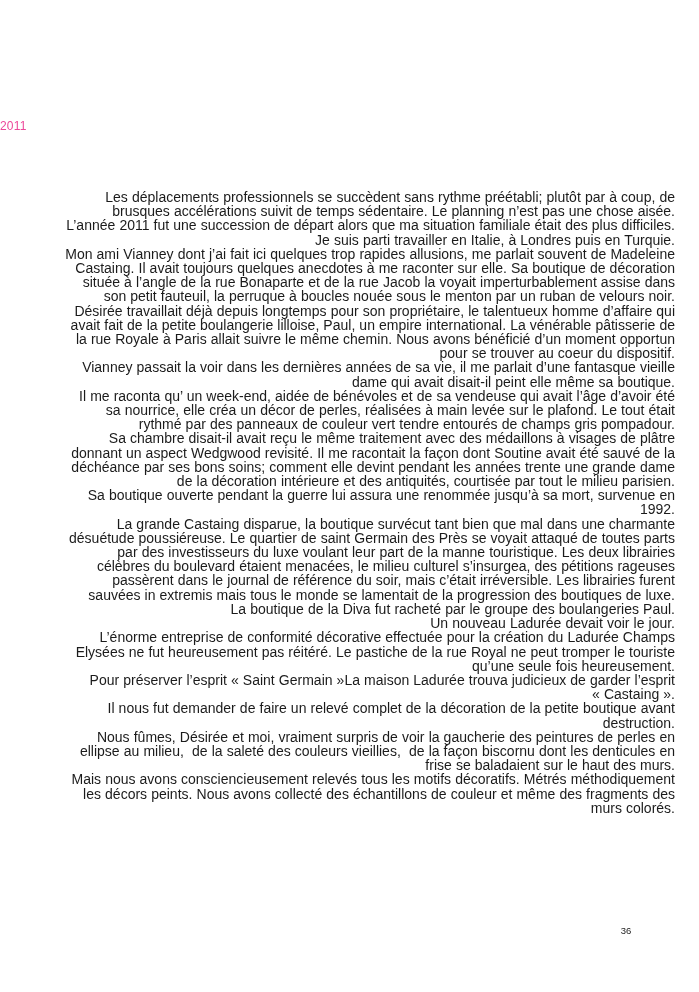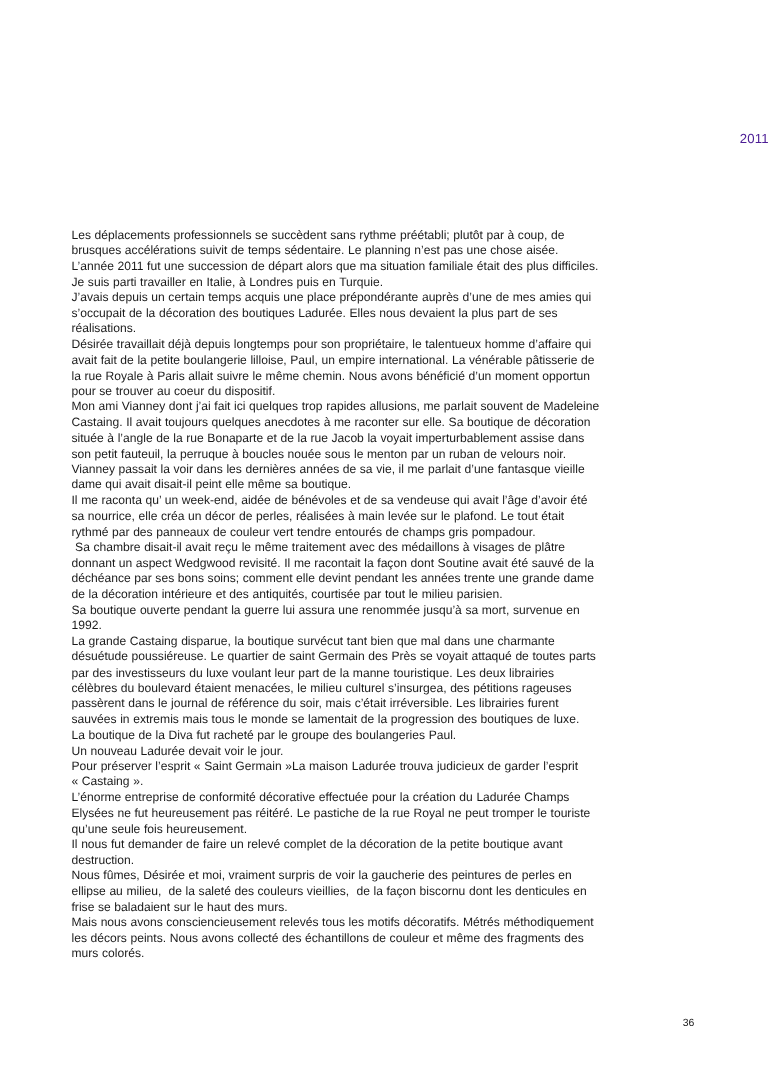--- a/index.html
+++ b/index.html
@@ -14,34 +14,34 @@
     background: #ffffff;
     overflow: hidden;
     font-family: "Liberation Sans", sans-serif;
     color: #1b1b1b;
   }
   .chapter-title {
     position: absolute;
     top: 119px;
     left: 0;
     width: 699px;
-    text-align: right;
+    text-align: left;
     font-size: 12px;
     line-height: 15px;
     letter-spacing: 0.2px;
-    color: #4c1d95;
+    color: #ec4899;
   }
   .text-block {
     position: absolute;
-    top: 207px;
+    top: 190px;
     left: 65px;
     width: 610px;
-    font-size: 11px;
+    font-size: 14px;
     line-height: 14.2px;
-    text-align: left;
+    text-align: right;
   }
   .text-block p {
     margin: 0;
     padding: 0;
     white-space: pre-wrap;
     word-spacing: 0.2px;
   }
   .page-number {
     position: absolute;
     top: 925px;
@@ -56,55 +56,52 @@
 <body>
 
 <div class="page">
   <div class="chapter-title">2011</div>
 
   <div class="text-block">
     <p>Les déplacements professionnels se succèdent sans rythme préétabli; plutôt par à coup, de
 brusques accélérations suivit de temps sédentaire. Le planning n’est pas une chose aisée.</p>
     <p>L’année 2011 fut une succession de départ alors que ma situation familiale était des plus difficiles.
 Je suis parti travailler en Italie, à Londres puis en Turquie.</p>
-    <p>J’avais depuis un certain temps acquis une place prépondérante auprès d’une de mes amies qui
-s’occupait de la décoration des boutiques Ladurée. Elles nous devaient la plus part de ses
-réalisations.</p>
+    <p>Mon ami Vianney dont j’ai fait ici quelques trop rapides allusions, me parlait souvent de Madeleine
+Castaing. Il avait toujours quelques anecdotes à me raconter sur elle. Sa boutique de décoration
+située à l’angle de la rue Bonaparte et de la rue Jacob la voyait imperturbablement assise dans
+son petit fauteuil, la perruque à boucles nouée sous le menton par un ruban de velours noir.</p>
     <p>Désirée travaillait déjà depuis longtemps pour son propriétaire, le talentueux homme d’affaire qui
 avait fait de la petite boulangerie lilloise, Paul, un empire international. La vénérable pâtisserie de
 la rue Royale à Paris allait suivre le même chemin. Nous avons bénéficié d’un moment opportun
 pour se trouver au coeur du dispositif.</p>
-    <p>Mon ami Vianney dont j’ai fait ici quelques trop rapides allusions, me parlait souvent de Madeleine
-Castaing. Il avait toujours quelques anecdotes à me raconter sur elle. Sa boutique de décoration
-située à l’angle de la rue Bonaparte et de la rue Jacob la voyait imperturbablement assise dans
-son petit fauteuil, la perruque à boucles nouée sous le menton par un ruban de velours noir.</p>
     <p>Vianney passait la voir dans les dernières années de sa vie, il me parlait d’une fantasque vieille
 dame qui avait disait-il peint elle même sa boutique.</p>
     <p>Il me raconta qu’ un week-end, aidée de bénévoles et de sa vendeuse qui avait l’âge d’avoir été
 sa nourrice, elle créa un décor de perles, réalisées à main levée sur le plafond. Le tout était
 rythmé par des panneaux de couleur vert tendre entourés de champs gris pompadour.</p>
     <p> Sa chambre disait-il avait reçu le même traitement avec des médaillons à visages de plâtre
 donnant un aspect Wedgwood revisité. Il me racontait la façon dont Soutine avait été sauvé de la
 déchéance par ses bons soins; comment elle devint pendant les années trente une grande dame
 de la décoration intérieure et des antiquités, courtisée par tout le milieu parisien.</p>
     <p>Sa boutique ouverte pendant la guerre lui assura une renommée jusqu’à sa mort, survenue en
 1992.</p>
     <p>La grande Castaing disparue, la boutique survécut tant bien que mal dans une charmante
 désuétude poussiéreuse. Le quartier de saint Germain des Près se voyait attaqué de toutes parts
 par des investisseurs du luxe voulant leur part de la manne touristique. Les deux librairies
 célèbres du boulevard étaient menacées, le milieu culturel s’insurgea, des pétitions rageuses
 passèrent dans le journal de référence du soir, mais c’était irréversible. Les librairies furent
 sauvées in extremis mais tous le monde se lamentait de la progression des boutiques de luxe.</p>
     <p>La boutique de la Diva fut racheté par le groupe des boulangeries Paul.</p>
     <p>Un nouveau Ladurée devait voir le jour.</p>
-    <p>Pour préserver l’esprit « Saint Germain »La maison Ladurée trouva judicieux de garder l’esprit
-« Castaing ».</p>
     <p>L’énorme entreprise de conformité décorative effectuée pour la création du Ladurée Champs
 Elysées ne fut heureusement pas réitéré. Le pastiche de la rue Royal ne peut tromper le touriste
 qu’une seule fois heureusement.</p>
+    <p>Pour préserver l’esprit « Saint Germain »La maison Ladurée trouva judicieux de garder l’esprit
+« Castaing ».</p>
     <p>Il nous fut demander de faire un relevé complet de la décoration de la petite boutique avant
 destruction.</p>
     <p>Nous fûmes, Désirée et moi, vraiment surpris de voir la gaucherie des peintures de perles en
 ellipse au milieu,  de la saleté des couleurs vieillies,  de la façon biscornu dont les denticules en
 frise se baladaient sur le haut des murs.</p>
     <p>Mais nous avons consciencieusement relevés tous les motifs décoratifs. Métrés méthodiquement
 les décors peints. Nous avons collecté des échantillons de couleur et même des fragments des
 murs colorés.</p>
   </div>
 

